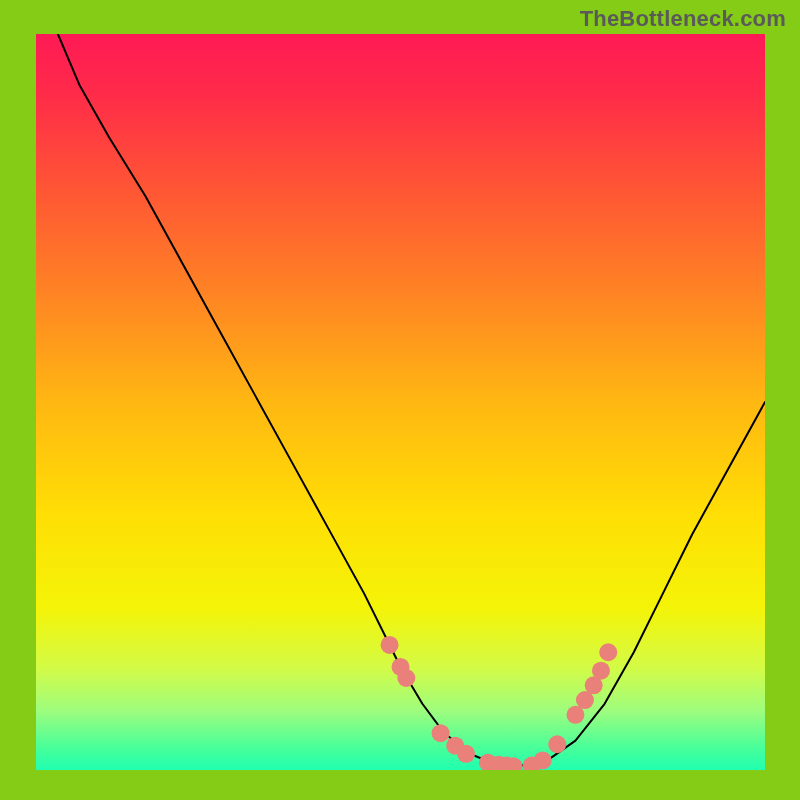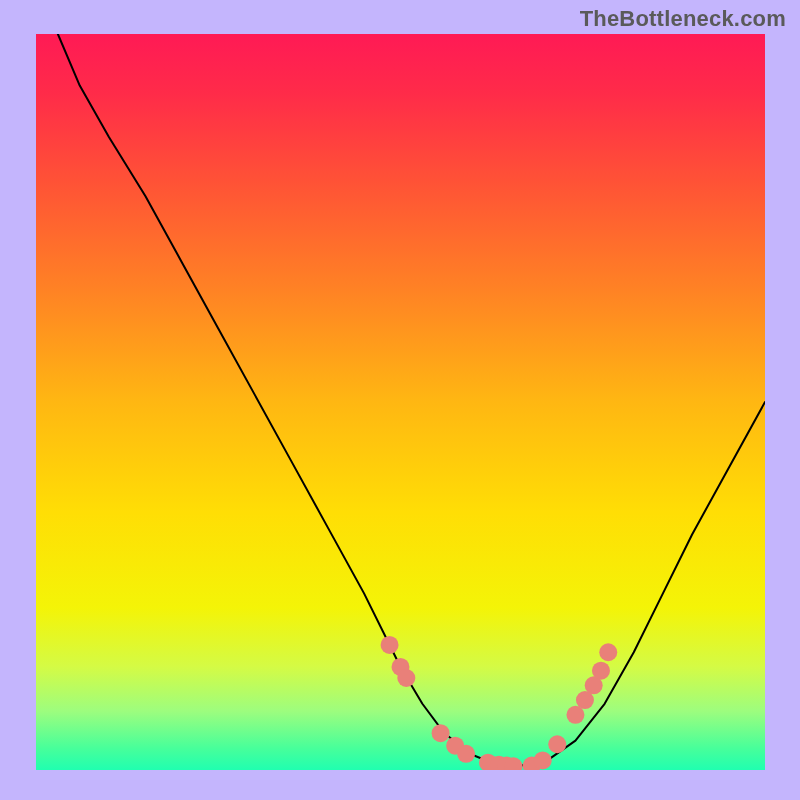--- a/index.html
+++ b/index.html
@@ -1,21 +1,21 @@
 <!DOCTYPE html>
 <html><head>
 <meta charset="utf-8">
 <style>
   * { margin: 0; padding: 0; box-sizing: border-box; }
   html, body { width: 800px; height: 800px; overflow: hidden; background: #000; }
   .stage {
     position: relative;
     width: 800px;
     height: 800px;
-    background: #c4b5fd;
+    background: #84cc16;
   }
   .plot-layer {
     position: absolute;
     left: 0; top: 0;
     width: 800px; height: 800px;
   }
   .watermark {
     position: absolute;
     top: 6px;
     right: 14px;

